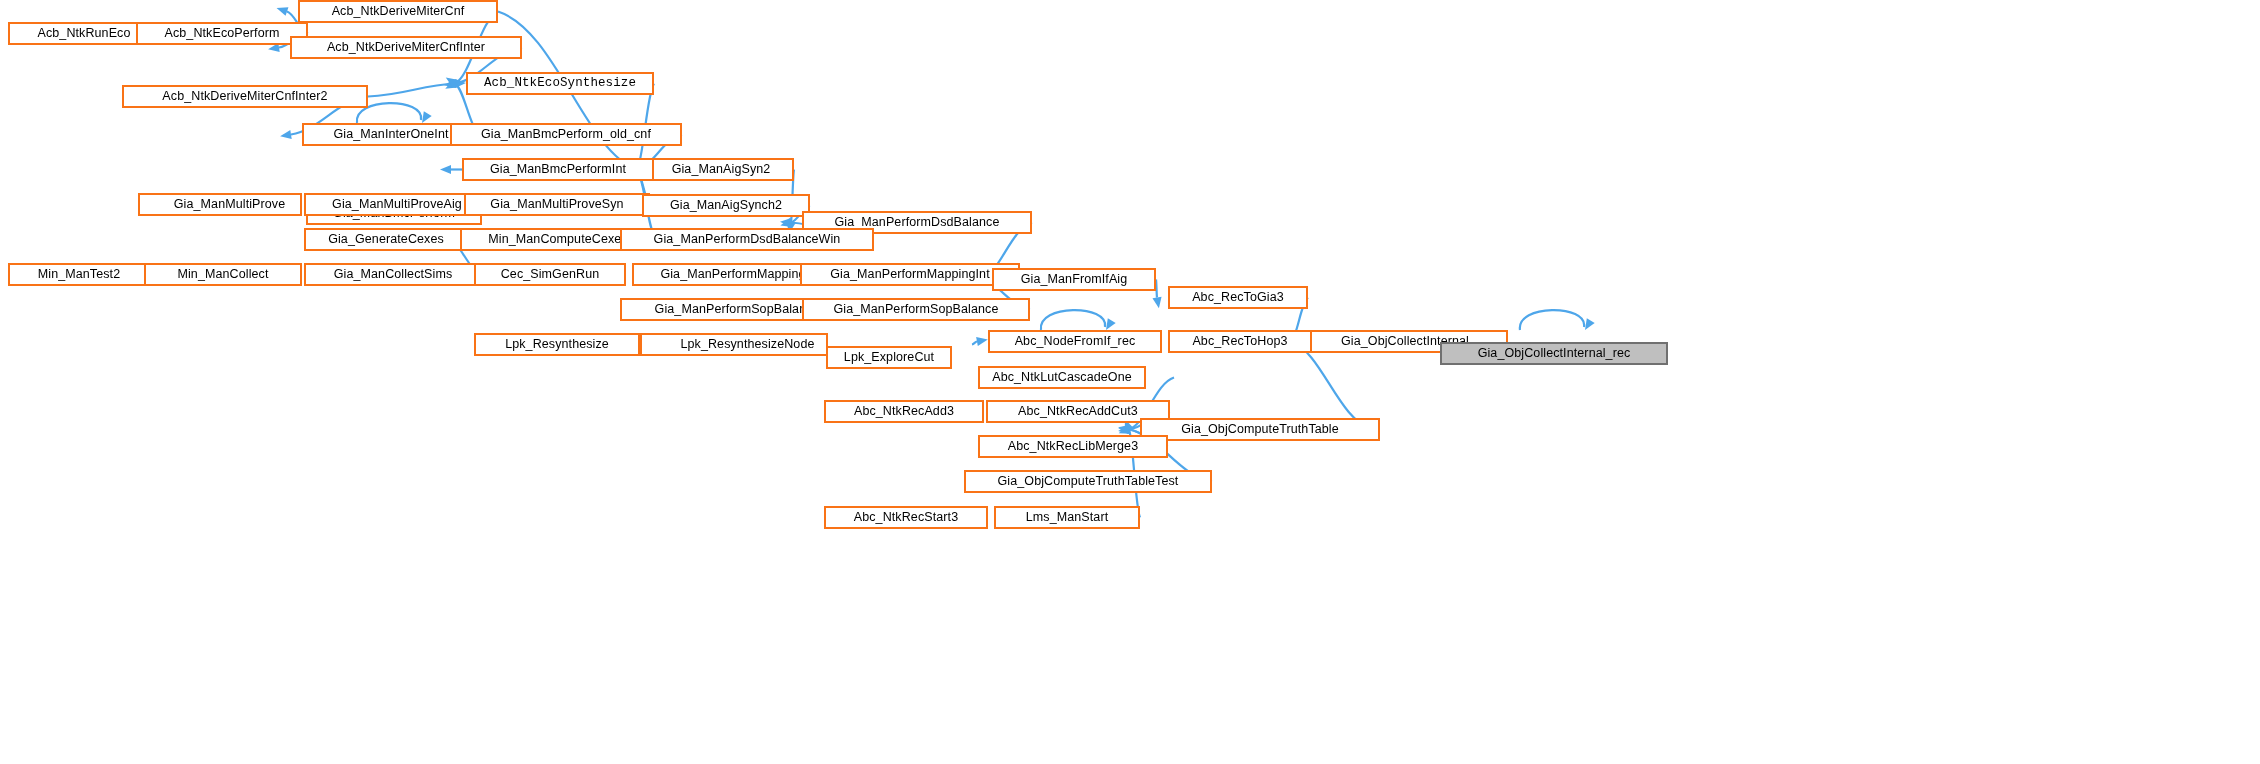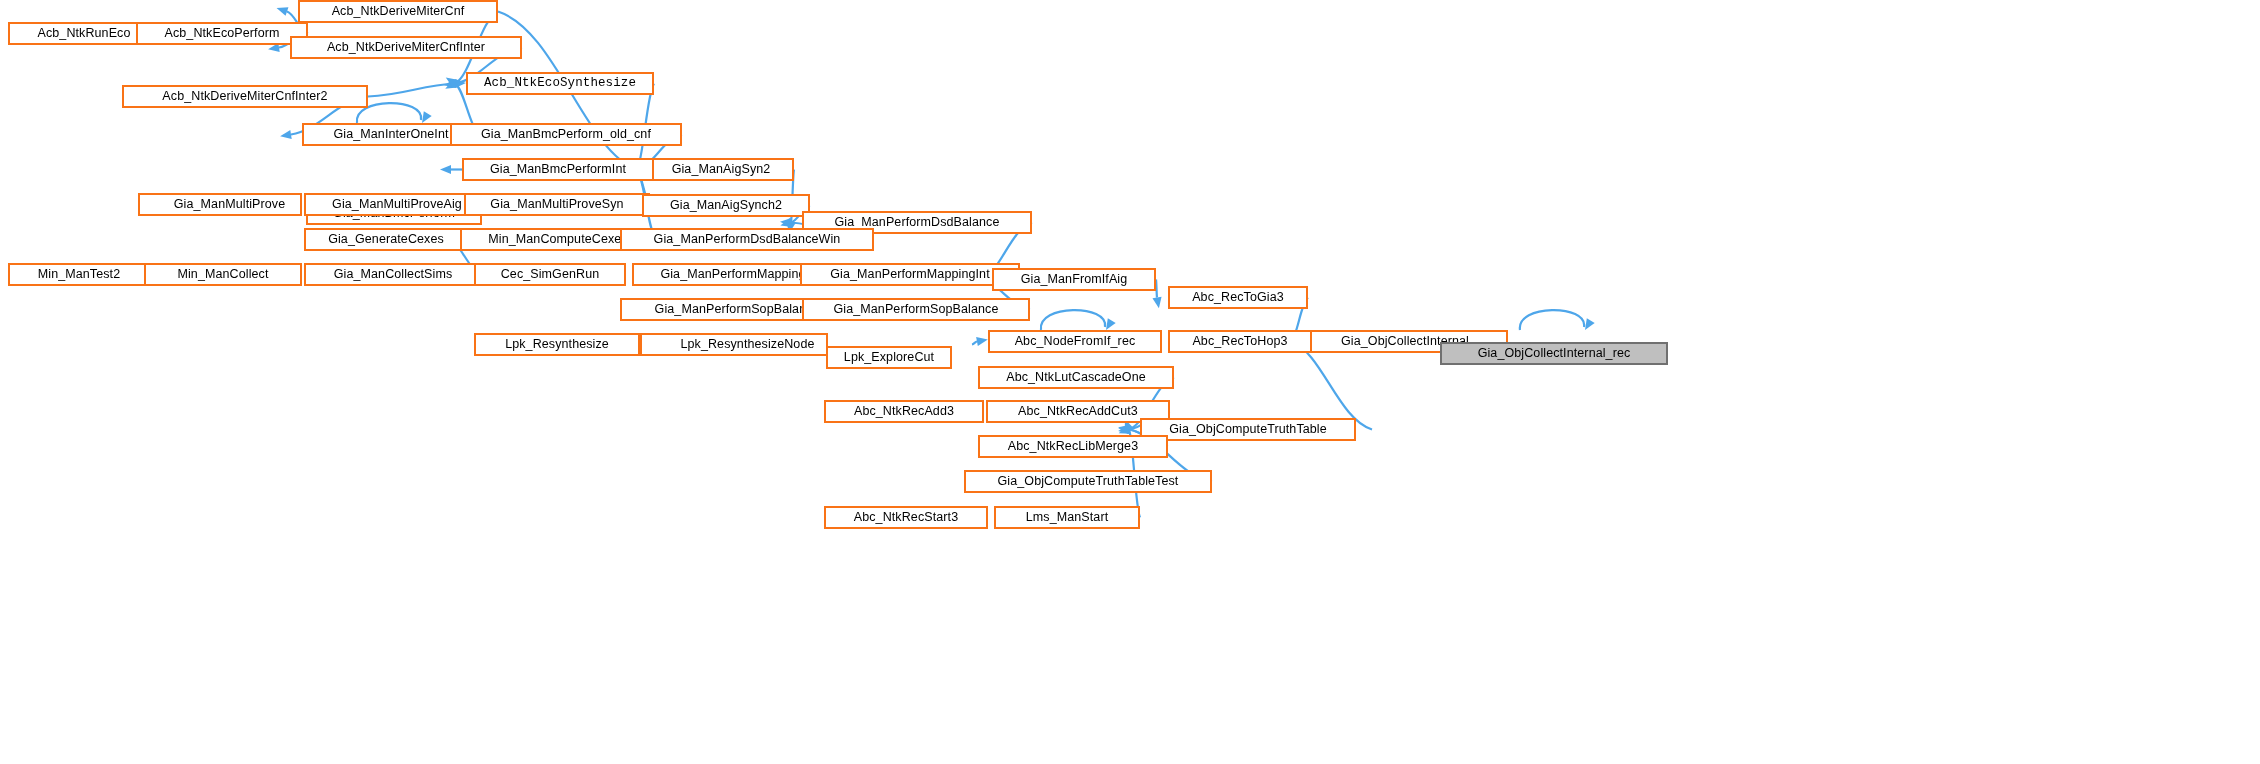--- a/index.html
+++ b/index.html
@@ -195,22 +195,22 @@
       <div class="node" style="left: 1168px; top: 286px; width: 140px;">Abc_RecToGia3</div>
       <div class="node" style="left: 620px; top: 298px; width: 256px;">Gia_ManPerformSopBalanceWin</div>
       <div class="node" style="left: 802px; top: 298px; width: 228px;">Gia_ManPerformSopBalance</div>
       <div class="node" style="left: 1302px; top: 330px; width: 206px;">Gia_ObjCollectInternal</div>
       <div class="node current" style="left: 1440px; top: 330px; width: 228px; margin-top: 12px;">Gia_ObjCollectInternal_rec</div>
       <div class="node" style="left: 474px; top: 333px; width: 166px;">Lpk_Resynthesize</div>
       <div class="node" style="left: 640px; top: 333px; width: 188px; padding-left: 32px;">Lpk_ResynthesizeNode</div>
       <div class="node" style="left: 826px; top: 346px; width: 126px;">Lpk_ExploreCut</div>
       <div class="node" style="left: 988px; top: 330px; width: 174px;">Abc_NodeFromIf_rec</div>
       <div class="node" style="left: 1168px; top: 330px; width: 144px;">Abc_RecToHop3</div>
-      <div class="node" style="left: 978px; top: 366px; width: 196px;">Abc_NtkLutCascadeOne</div>
+      <div class="node" style="left: 978px; top: 366px; width: 168px;">Abc_NtkLutCascadeOne</div>
       <div class="node" style="left: 824px; top: 400px; width: 160px;">Abc_NtkRecAdd3</div>
       <div class="node" style="left: 986px; top: 400px; width: 184px;">Abc_NtkRecAddCut3</div>
-      <div class="node" style="left: 1140px; top: 418px; width: 216px;">Gia_ObjComputeTruthTable</div>
+      <div class="node" style="left: 1140px; top: 418px; width: 240px;">Gia_ObjComputeTruthTable</div>
       <div class="node" style="left: 978px; top: 435px; width: 190px;">Abc_NtkRecLibMerge3</div>
       <div class="node" style="left: 964px; top: 470px; width: 248px;">Gia_ObjComputeTruthTableTest</div>
       <div class="node" style="left: 824px; top: 506px; width: 164px;">Abc_NtkRecStart3</div>
       <div class="node" style="left: 994px; top: 506px; width: 146px;">Lms_ManStart</div>
     </div>
 </div>
 
 </body></html>

